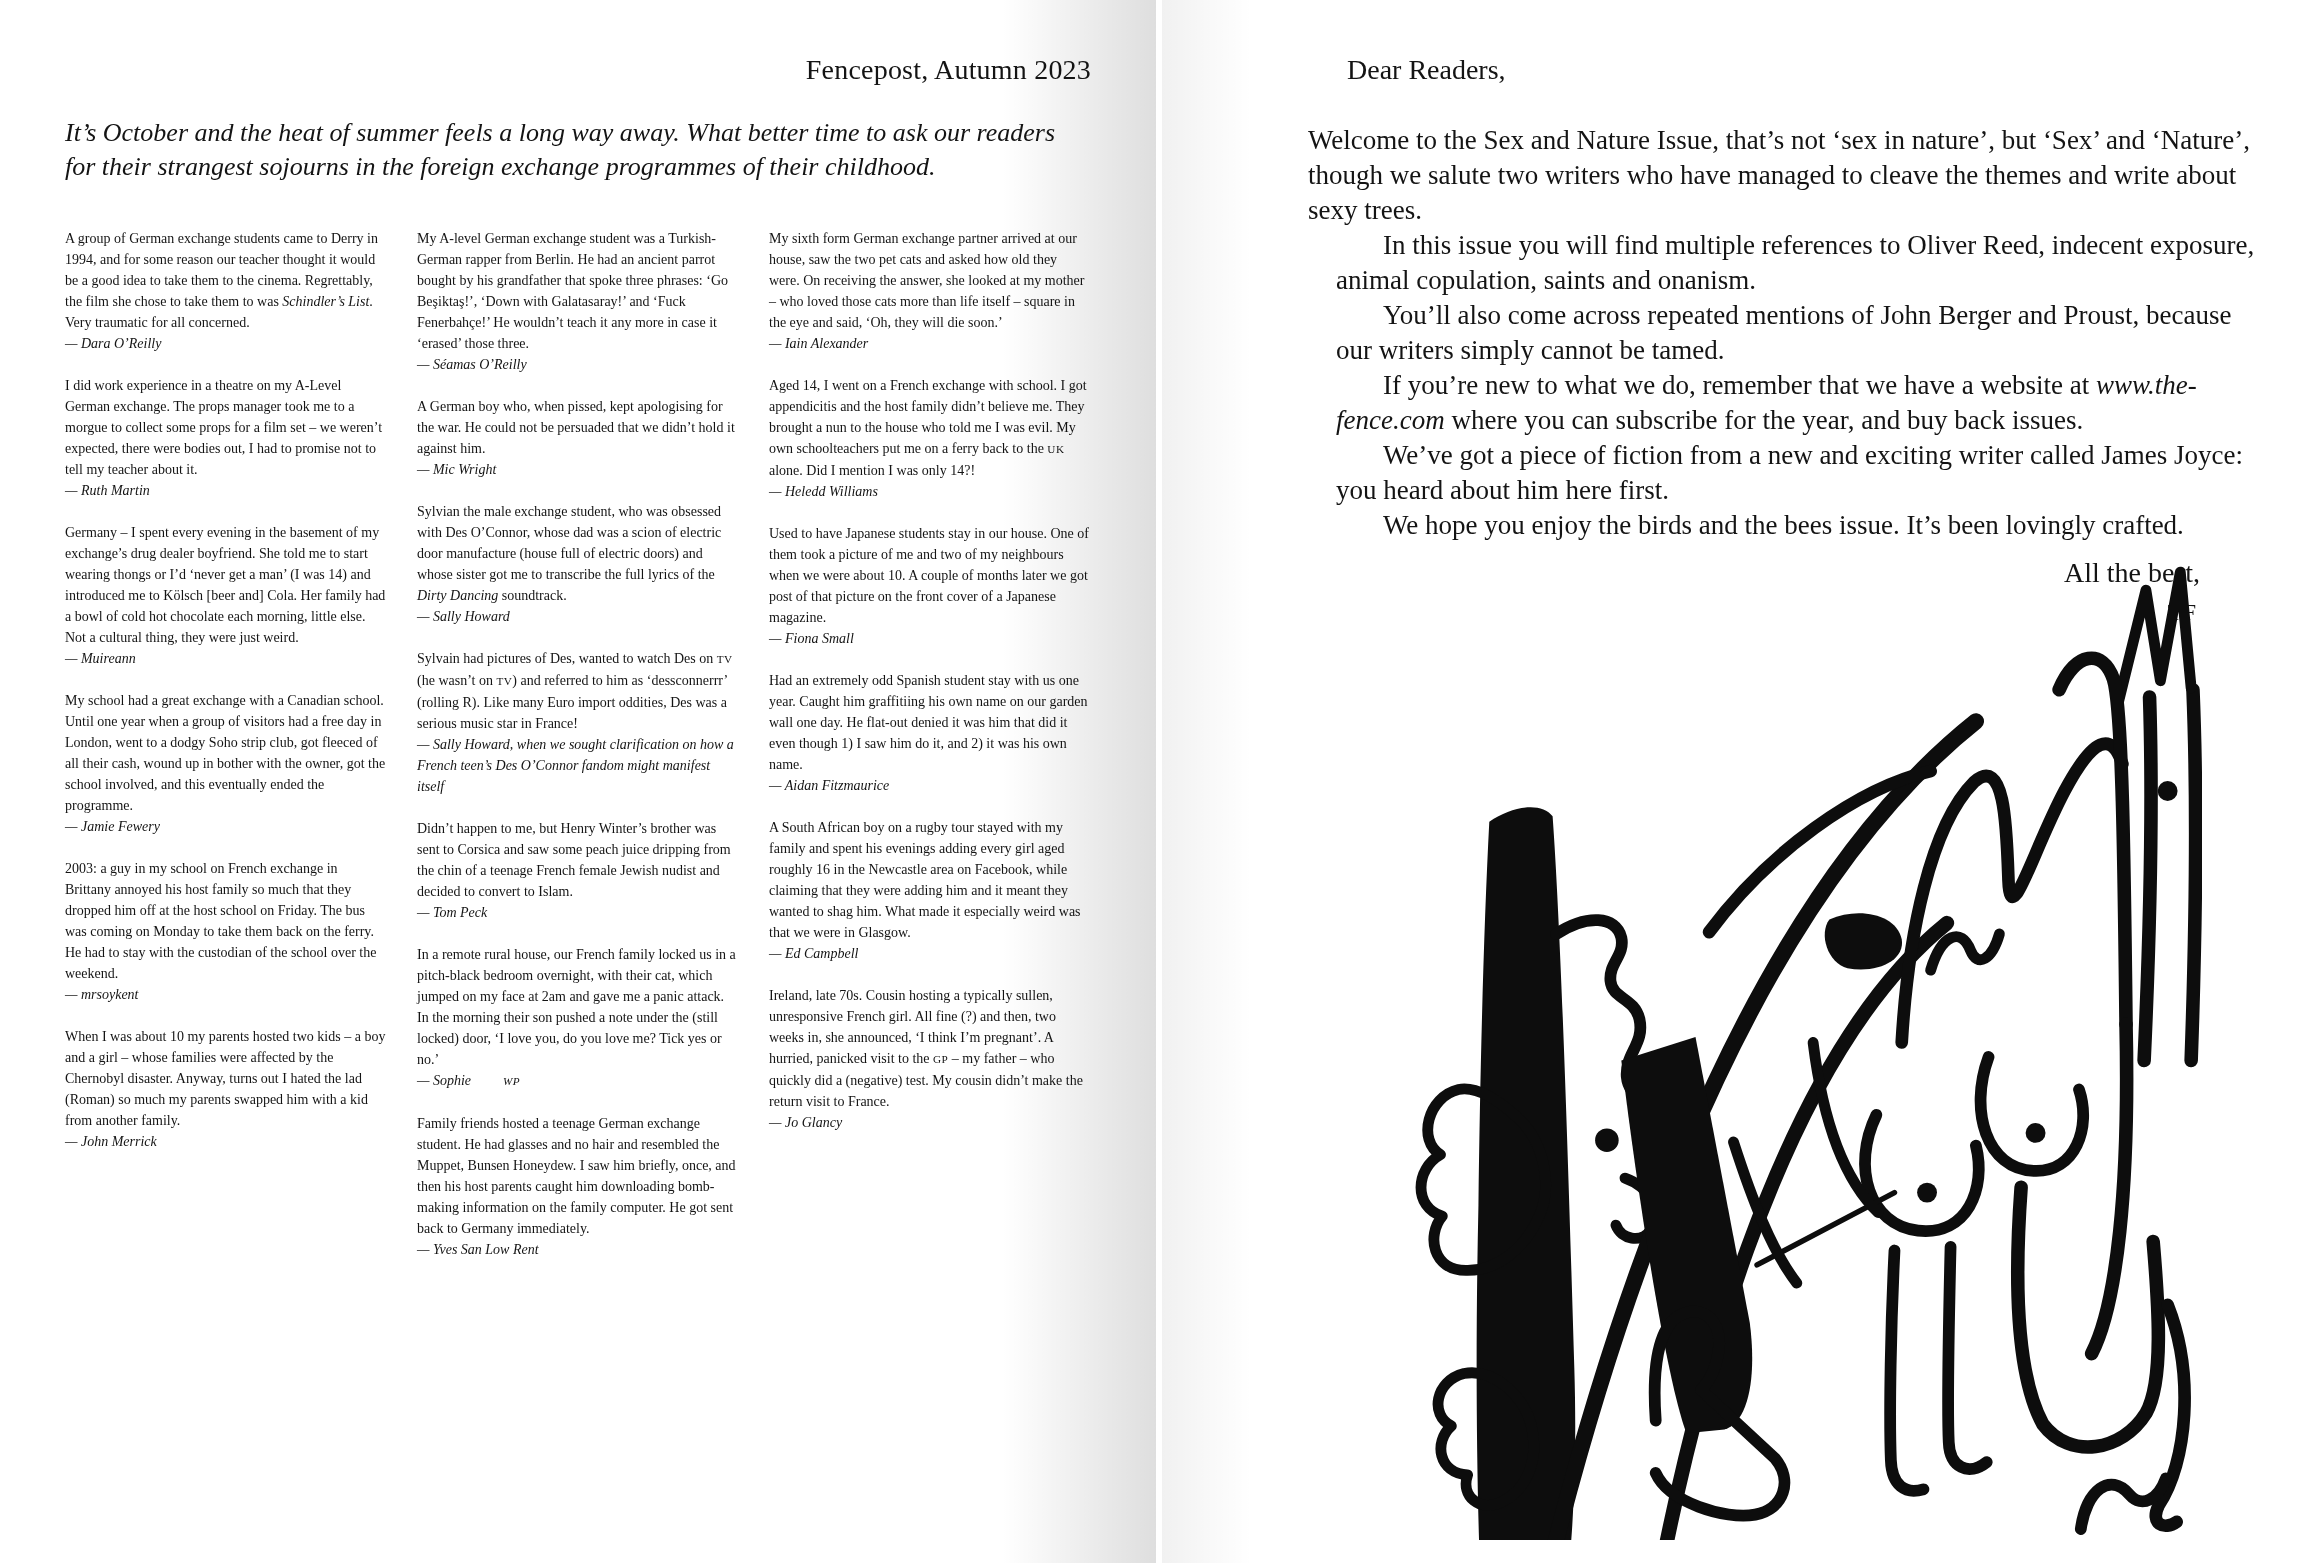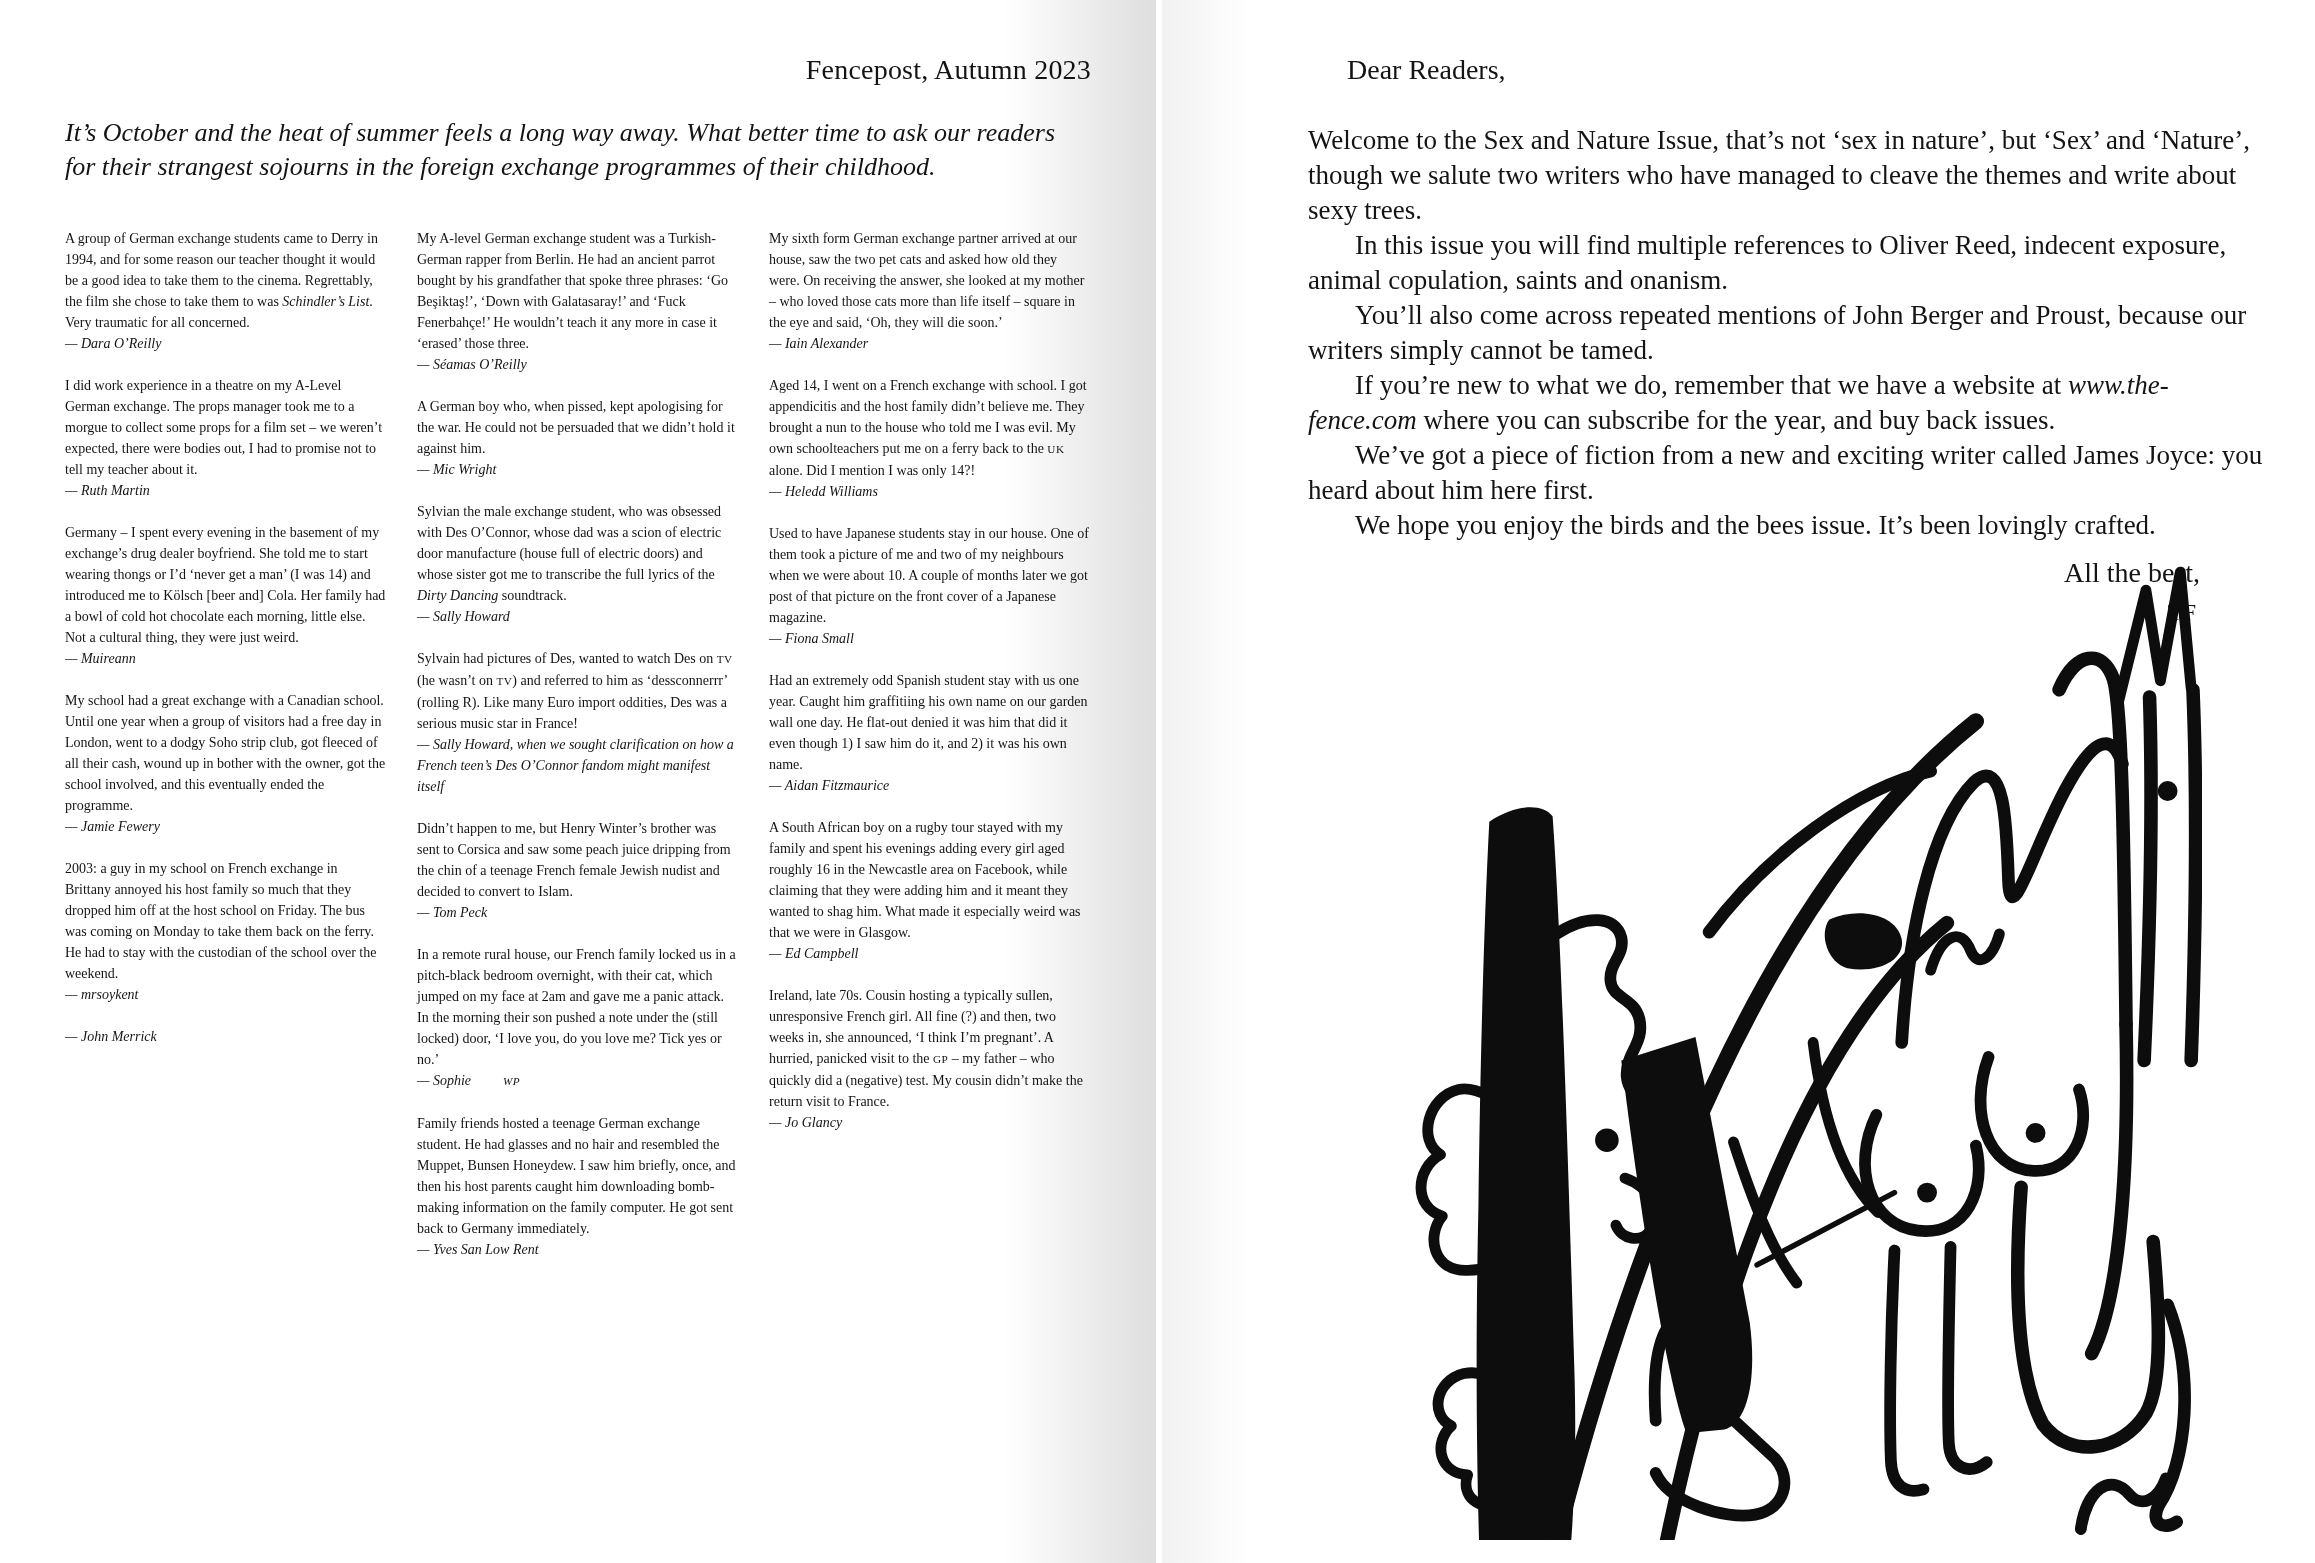--- a/index.html
+++ b/index.html
@@ -22,21 +22,21 @@
   .entry{margin:0 0 21px 0;}
   .entry-author{font-style:italic;}
   .seg-i{font-style:italic;}
   .seg-sc{font-size:0.8em;letter-spacing:0.04em;margin-top:41px;}
   .seg-isc{font-style:italic;font-size:0.8em;letter-spacing:0.04em;margin-left:32px;}
 
   
   .rp-salutation{position:absolute;left:1347px;top:54px;font-size:28px;}
   .rp-body{position:absolute;left:1308px;top:123px;width:964px;font-size:27px;line-height:35px;}
   .rp-body p{margin:0;}
-  .rp-body p.ind{text-indent:47px;}
+  .rp-body p.ind{text-indent:47px;margin-left:28px;}
   .rp-closing{position:absolute;right:116px;top:557px;font-size:28px;text-align:right;}
   .rp-signature{position:absolute;right:119px;top:599px;font-size:23.5px;letter-spacing:0.9px;text-align:right;}
   .rp-illustration{position:absolute;left:1388px;top:554px;width:814px;height:986px;}
 </style>
 </head>
 <body>
 
 <div class="spread">
 
   <div class="lp-header">Fencepost, Autumn 2023</div>
@@ -59,20 +59,21 @@
         </div>
         <div class="entry">
           <div><span class="seg-r">My school had a great exchange with a Canadian school. Until one year when a group of visitors had a free day in London, went to a dodgy Soho strip club, got fleeced of all their cash, wound up in bother with the owner, got the school involved, and this eventually ended the programme.</span></div>
           <div class="entry-author"><span class="seg-i">— Jamie Fewery</span></div>
         </div>
         <div class="entry">
           <div><span class="seg-r">2003: a guy in my school on French exchange in Brittany annoyed his host family so much that they dropped him off at the host school on Friday. The bus was coming on Monday to take them back on the ferry. He had to stay with the custodian of the school over the weekend.</span></div>
           <div class="entry-author"><span class="seg-i">— mrsoykent</span></div>
         </div>
         <div class="entry">
+          <div><span class="seg-r">When I was about 10 my parents hosted two kids – a boy and a girl – whose families were affected by the Chernobyl disaster. Anyway, turns out I hated the lad (Roman) so much my parents swapped him with a kid from another family.</span></div>
           <div class="entry-author"><span class="seg-i">— John Merrick</span></div>
         </div>
       </div>
     <div class="col">
         <div class="entry">
           <div><span class="seg-r">My A-level German exchange student was a Turkish-German rapper from Berlin. He had an ancient parrot bought by his grandfather that spoke three phrases: ‘Go Beşiktaş!’, ‘Down with Galatasaray!’ and ‘Fuck Fenerbahçe!’ He wouldn’t teach it any more in case it ‘erased’ those three.</span></div>
           <div class="entry-author"><span class="seg-i">— Séamas O’Reilly</span></div>
         </div>
         <div class="entry">
           <div><span class="seg-r">A German boy who, when pissed, kept apologising for the war. He could not be persuaded that we didn’t hold it against him.</span></div>

